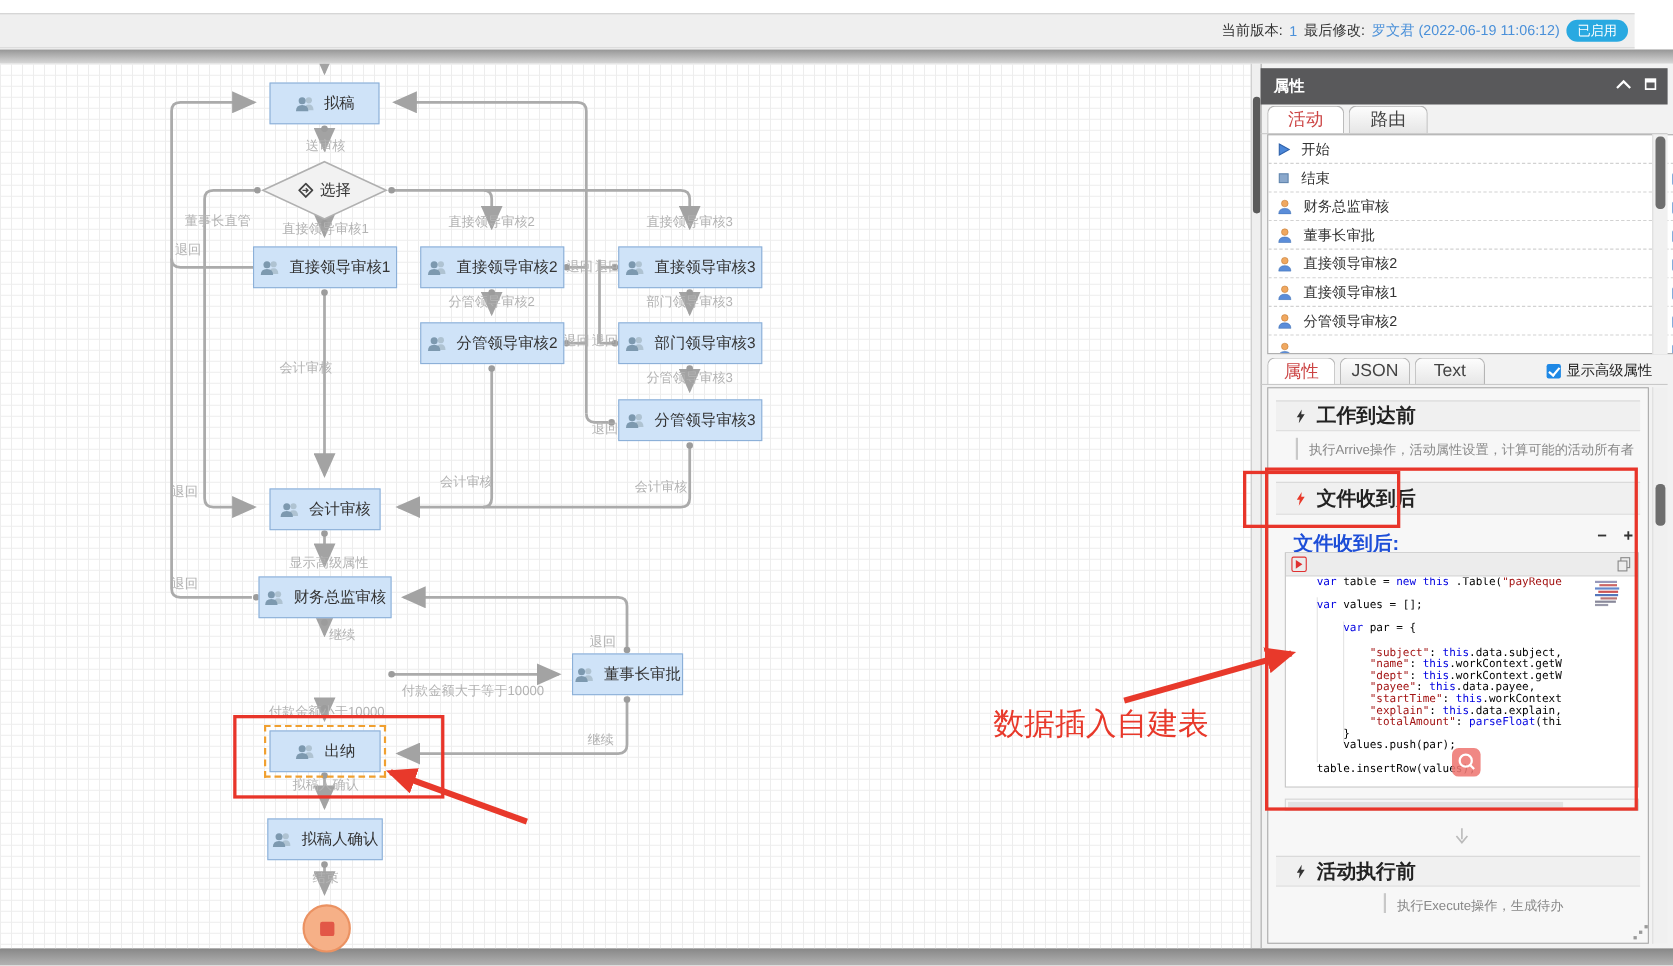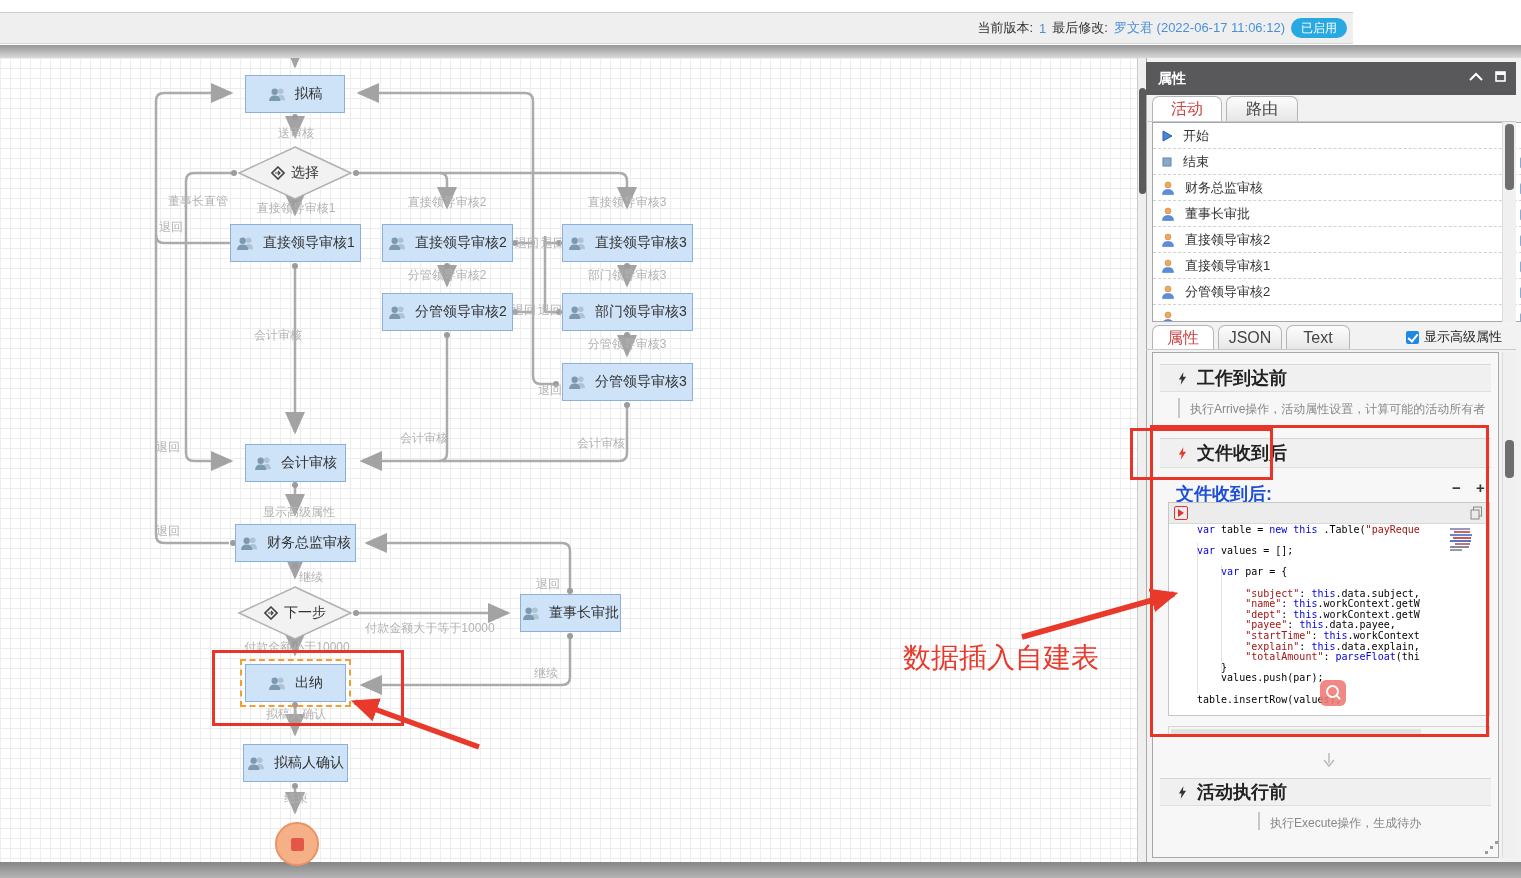--- a/index.html
+++ b/index.html
@@ -1,19 +1,19 @@
 <!DOCTYPE html>
 <html><head>
 <meta charset="utf-8">
 <style>
   html,body{margin:0;padding:0;background:#fff;}
   #app{position:relative;width:1521px;height:878px;overflow:hidden;
        font-family:"Liberation Sans","DejaVu Sans",sans-serif;background:#fff;}
   
-  .topbar{position:absolute;left:0;top:12px;width:1353px;height:32px;background:#efefef;
+  .topbar{position:absolute;left:0;top:12px;width:1486px;height:32px;background:#efefef;
           border-top:1px solid #cfcfcf;border-bottom:1px solid #d6d6d6;
           display:flex;align-items:center;justify-content:flex-end;gap:6px;padding-right:6px;box-sizing:border-box;
           font-size:13px;color:#333;}
   .topbar .lnk{color:#4a90d9;}
   .pill{background:#29a9e1;color:#fff;border-radius:11px;padding:2px 10px;font-size:12px;line-height:16px;}
   .graybar{position:absolute;left:0;top:45px;width:1521px;height:13px;
            background:linear-gradient(#969696,#d9d9d9);}
   .bottombar{position:absolute;left:0;top:862px;width:1521px;height:16px;
              background:linear-gradient(#868686,#b4b4b4);}
   
@@ -92,21 +92,21 @@
 </style>
 </head>
 <body>
 
 <div id="app">
 
   <div class="topbar">
     <span>当前版本:</span>
     <span class="lnk">1</span>
     <span>最后修改:</span>
-    <span class="lnk">罗文君 (2022-06-17 11:06:12)</span>
+    <span class="lnk">罗文君 (2022-06-19 11:06:12)</span>
     <span class="pill">已启用</span>
   </div>
   <div class="graybar"></div>
   <div class="bottombar"></div>
 
   <div class="canvas"></div>
 
   <svg class="edges" width="1137" height="804" viewBox="0 58 1137 804">
     <defs>
       <marker id="arr" markerWidth="9" markerHeight="8" refX="8" refY="4" orient="auto">
@@ -313,30 +313,20 @@
   <div class="diamond" style="left:237px;top:145px;width:116px;height:56px">
     <svg class="shape" width="116" height="56">
         <polygon points="58,2 114,28 58,54 2,28" fill="#f2f2f2" stroke="#b0b0b0" stroke-width="1.5"></polygon>
       </svg>
     <svg width="14" height="14" viewBox="0 0 14 14">
         <path d="M7,1 L13,7 L7,13 L1,7 z" fill="none" stroke="#444" stroke-width="1.6"></path>
         <path d="M4,7 h5 M7,5 l2,2 l-2,2" fill="none" stroke="#444" stroke-width="1.2"></path>
       </svg>
     <span>选择</span>
   </div>
-  <div class="diamond" style="left:237px;top:585px;width:116px;height:56px">
-    <svg class="shape" width="116" height="56">
-        <polygon points="58,2 114,28 58,54 2,28" fill="#f2f2f2" stroke="#b0b0b0" stroke-width="1.5"></polygon>
-      </svg>
-    <svg width="14" height="14" viewBox="0 0 14 14">
-        <path d="M7,1 L13,7 L7,13 L1,7 z" fill="none" stroke="#444" stroke-width="1.6"></path>
-        <path d="M4,7 h5 M7,5 l2,2 l-2,2" fill="none" stroke="#444" stroke-width="1.2"></path>
-      </svg>
-    <span>下一步</span>
-  </div>
 
   <div class="endnode" style="left:275px;top:822px">
     <div class="sq"></div>
   </div>
 
   <div class="vscroll" style="left:1137px;top:58px;width:9px;height:804px">
     <div class="vthumb" style="left:1px;top:30px;width:7px;height:106px"></div>
   </div>
 
   <div class="panel-bg"></div>

